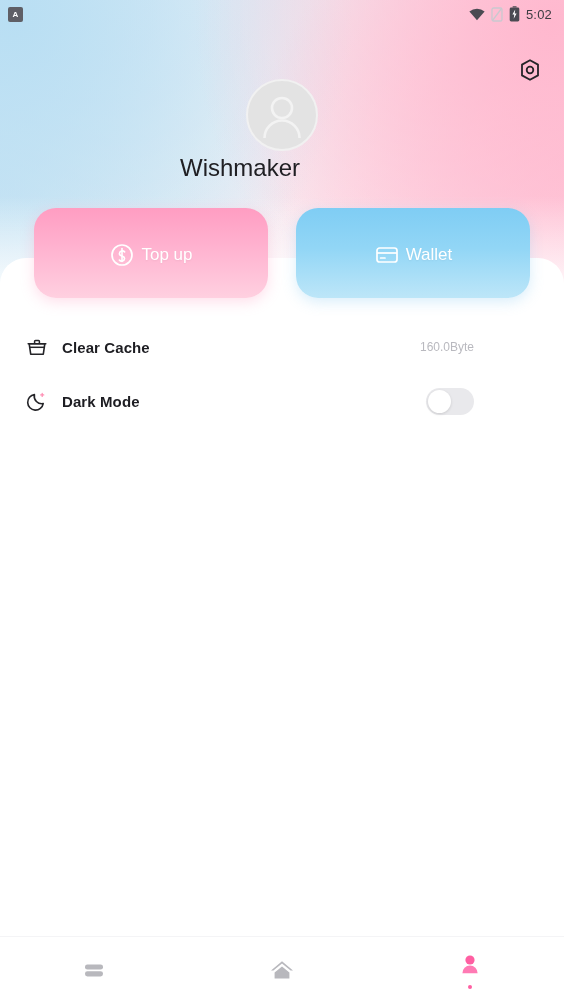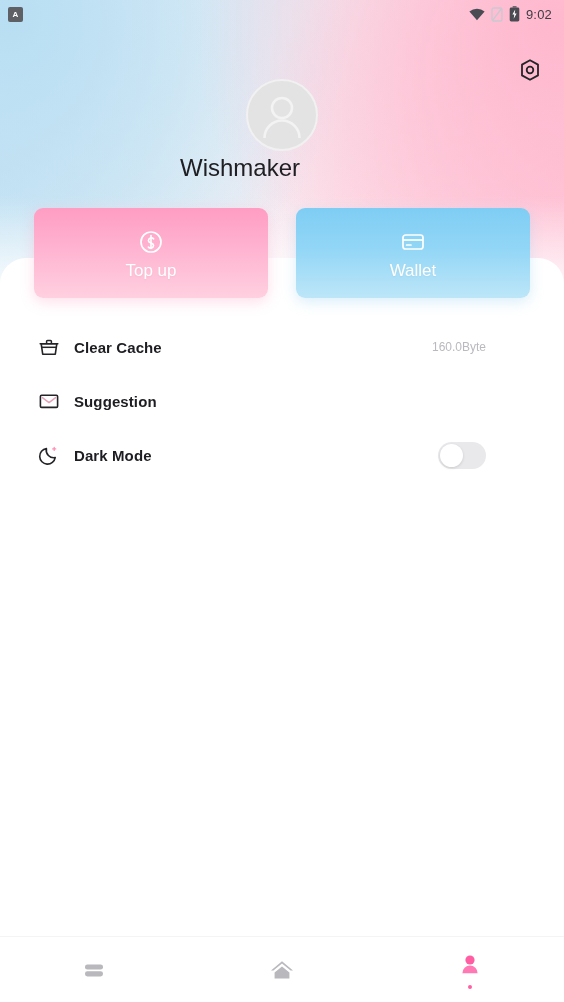--- a/index.html
+++ b/index.html
@@ -80,22 +80,22 @@
     z-index:15;
   }
 
   
   #cards {
     position:absolute; left:34px; top:208px;
     width:496px; height:90px;
     display:flex; gap:12px; z-index:25;
   }
   .action-card {
-    flex:1; border-radius:9px;
-    display:flex; flex-direction:column; align-items:center;
+    flex:1; border-radius:22px;
+    display:flex; flex-direction:row; align-items:center;
     justify-content:center; gap:6px;
     cursor:pointer; position:relative;
     padding-top:4px;
   }
   .card-topup {
     background:linear-gradient(180deg,#ff9dc2 0%, #ffb3d0 45%, #ffd0e0 100%);
     box-shadow:0 4px 14px rgba(255,150,190,0.30);
   }
   .card-wallet {
     background:linear-gradient(180deg,#7fcdf4 0%, #92d6f6 45%, #bde6f8 100%);
@@ -103,21 +103,21 @@
     margin-left:16px;
   }
   .card-label {
     font-size:17px; color:#ffffff; font-weight:400;
     text-shadow:0 1px 2px rgba(0,0,0,0.05);
   }
   .card-icon { width:26px; height:26px; display:block; }
 
   
   #settings-list {
-    position:absolute; left:12px; top:320px; width:500px; z-index:20;
+    position:absolute; left:0; top:320px; width:500px; z-index:20;
   }
   .list-row {
     height:54px; display:flex; align-items:center;
     padding:0 26px; cursor:pointer; position:relative;
   }
   .row-icon {
     width:22px; height:22px; margin-right:14px;
     display:flex; align-items:center; justify-content:center;
     flex-shrink:0;
   }
@@ -178,21 +178,21 @@
       </svg>
       <svg width="12" height="15" viewBox="0 0 12 15">
         <rect x="1" y="1" width="10" height="13" rx="1.6" fill="none" stroke="#c9c9cf" stroke-width="1.3"></rect>
         <line x1="1.5" y1="13.5" x2="10.5" y2="1.5" stroke="#c9c9cf" stroke-width="1.3"></line>
       </svg>
       <svg width="11" height="16" viewBox="0 0 11 16">
         <rect x="3.6" y="0.2" width="4" height="1.4" rx="0.4" fill="#4a4a52"></rect>
         <rect x="0.7" y="1.6" width="9.6" height="13.8" rx="1.4" fill="#4a4a52"></rect>
         <path d="M6.2 3.6 L3.4 8.6 H5.3 L4.7 12.8 L7.6 7.6 H5.7 Z" fill="#ffffff"></path>
       </svg>
-      <span class="status-time">9:02</span>
+      <span class="status-time">5:02</span>
     </div>
   </div>
 
   <div id="gear-btn">
     <svg width="24" height="24" viewBox="0 0 24 24">
       <path d="M12 2.2 L20 6.6 V17.4 L12 21.8 L4 17.4 V6.6 Z" fill="none" stroke="#242428" stroke-width="1.8" stroke-linejoin="round"></path>
       <circle cx="12" cy="12" r="3.3" fill="none" stroke="#242428" stroke-width="1.8"></circle>
     </svg>
   </div>
 
@@ -237,29 +237,20 @@
           <path d="M3.2 7.8 H18.8 L17.3 18.2 H4.7 Z" fill="none" stroke="#242428" stroke-width="1.6" stroke-linejoin="round"></path>
           <line x1="2.2" y1="7.8" x2="19.8" y2="7.8" stroke="#242428" stroke-width="1.6" stroke-linecap="round"></line>
           <line x1="3.9" y1="11.3" x2="18.1" y2="11.3" stroke="#242428" stroke-width="1.5"></line>
           <path d="M8.6 7.6 V5.3 a0.9 0.9 0 0 1 0.9-0.9 h3 a0.9 0.9 0 0 1 0.9 0.9 V7.6" fill="none" stroke="#242428" stroke-width="1.5" stroke-linejoin="round"></path>
         </svg>
       </span>
       <span class="row-label">Clear Cache</span>
       <span class="row-value">160.0Byte</span>
     </div>
 
-    <div class="list-row">
-      <span class="row-icon">
-        <svg width="22" height="22" viewBox="0 0 22 22">
-          <rect x="2.4" y="5.2" width="17.2" height="12.2" rx="1.2" fill="none" stroke="#242428" stroke-width="1.6"></rect>
-          <path d="M4.4 7.6 L11 12.6 L17.6 7.6" fill="none" stroke="#e3a3b8" stroke-width="1.5" stroke-linecap="round" stroke-linejoin="round"></path>
-        </svg>
-      </span>
-      <span class="row-label">Suggestion</span>
-    </div>
 
     <div class="list-row">
       <span class="row-icon">
         <svg width="22" height="22" viewBox="0 0 22 22">
           <path d="M17.2 13.6 A7.6 7.6 0 0 1 8.4 4.6 A7.8 7.8 0 1 0 17.2 13.6 Z" fill="none" stroke="#242428" stroke-width="1.6" stroke-linejoin="round"></path>
           <path d="M16.2 3.4 V6.4 M14.7 4.9 H17.7" stroke="#ff8fb4" stroke-width="1.3" stroke-linecap="round"></path>
         </svg>
       </span>
       <span class="row-label">Dark Mode</span>
       <span class="toggle">

